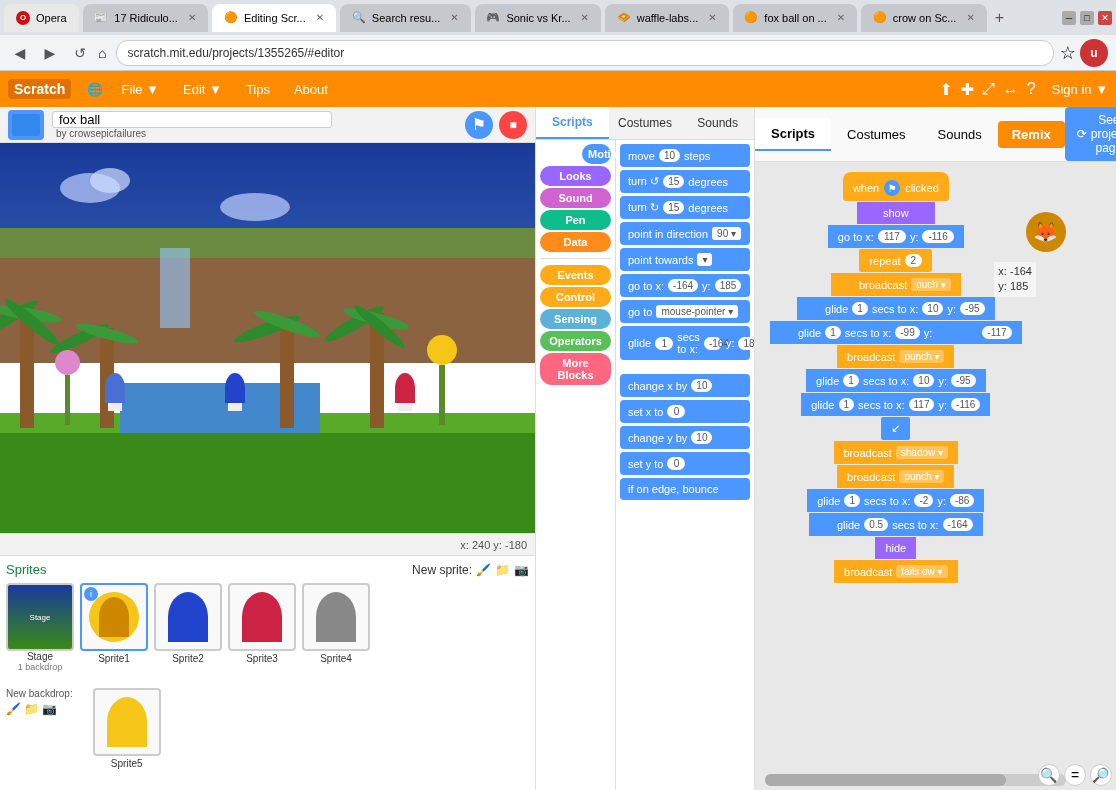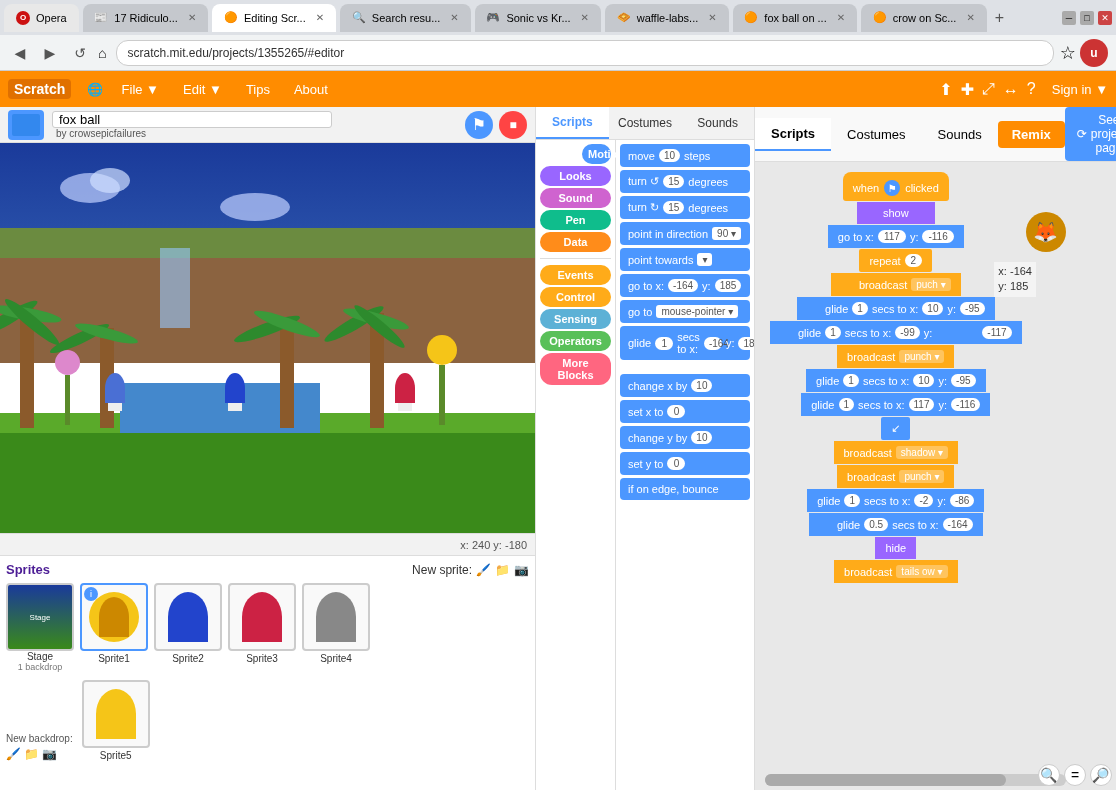--- a/index.html
+++ b/index.html
@@ -31,21 +31,21 @@
     .stage-panel { width: 535px; display: flex; flex-direction: column; background: #fff; }
     .stage-topbar { background: #f2f2f2; height: 36px; display: flex; align-items: center; padding: 0 8px; gap: 8px; border-bottom: 1px solid #ddd; }
     .project-name-input { flex: 1; border: 1px solid #ccc; border-radius: 3px; height: 24px; padding: 0 6px; font-size: 13px; }
     .green-flag { width: 28px; height: 28px; background: #4c97ff; border-radius: 50%; display: flex; align-items: center; justify-content: center; cursor: pointer; border: none; }
     .stop-btn { width: 28px; height: 28px; background: #ff4444; border-radius: 50%; cursor: pointer; border: none; }
     .stage-coords { background: #f2f2f2; height: 22px; display: flex; align-items: center; justify-content: flex-end; padding: 0 8px; font-size: 11px; color: #555; border-top: 1px solid #ddd; }
 
     
     .sprites-panel { background: #fff; flex: 1; border-top: 1px solid #ddd; padding: 6px; }
     .sprites-header { display: flex; justify-content: space-between; align-items: center; margin-bottom: 6px; }
-    .sprites-title { font-size: 13px; font-weight: bold; color: #4c1d95; }
+    .sprites-title { font-size: 13px; font-weight: normal; color: #15803d; }
     .new-sprite-controls { display: flex; align-items: center; gap: 4px; font-size: 12px; color: #333; }
     .sprite-thumb { width: 68px; height: 68px; border: 2px solid #ccc; border-radius: 4px; background: #f9f9f9; display: flex; align-items: center; justify-content: center; position: relative; overflow: hidden; }
     .sprite-thumb.selected { border-color: #4c97ff; }
     .sprite-label { font-size: 10px; color: #333; margin-top: 2px; text-align: center; }
     .stage-thumb { width: 68px; height: 68px; border: 2px solid #ccc; border-radius: 4px; background: #4a8a2a; display: flex; align-items: center; justify-content: center; }
     .stage-info { font-size: 10px; color: #333; text-align: center; }
 
     
     .blocks-panel { width: 220px; background: #fff; border-left: 1px solid #ddd; border-right: 1px solid #ddd; display: flex; flex-direction: column; }
     .tabs-row { display: flex; border-bottom: 1px solid #ddd; }
@@ -324,21 +324,21 @@
           <span class="sprite-label">Sprite3</span>
         </div>
 
         <div style="display:flex;flex-direction:column;align-items:center;">
           <div class="sprite-thumb">
             <div style="width:40px;height:50px;background:#888;border-radius:50% 50% 0 0;"></div>
           </div>
           <span class="sprite-label">Sprite4</span>
         </div>
       </div>
-      <div style="margin-top:8px;display:flex;align-items:flex-end;gap:9px;">
+      <div style="margin-top:16px;display:flex;align-items:flex-start;gap:20px;">
         <div>
           <div style="font-size:10px;color:#555;margin-bottom:3px;">New backdrop:</div>
           <div style="display:flex;gap:3px;">
             <span style="font-size:12px;cursor:pointer;">🖌️</span>
             <span style="font-size:12px;cursor:pointer;">📁</span>
             <span style="font-size:12px;cursor:pointer;">📷</span>
           </div>
         </div>
 
         <div style="display:flex;flex-direction:column;align-items:center;">

